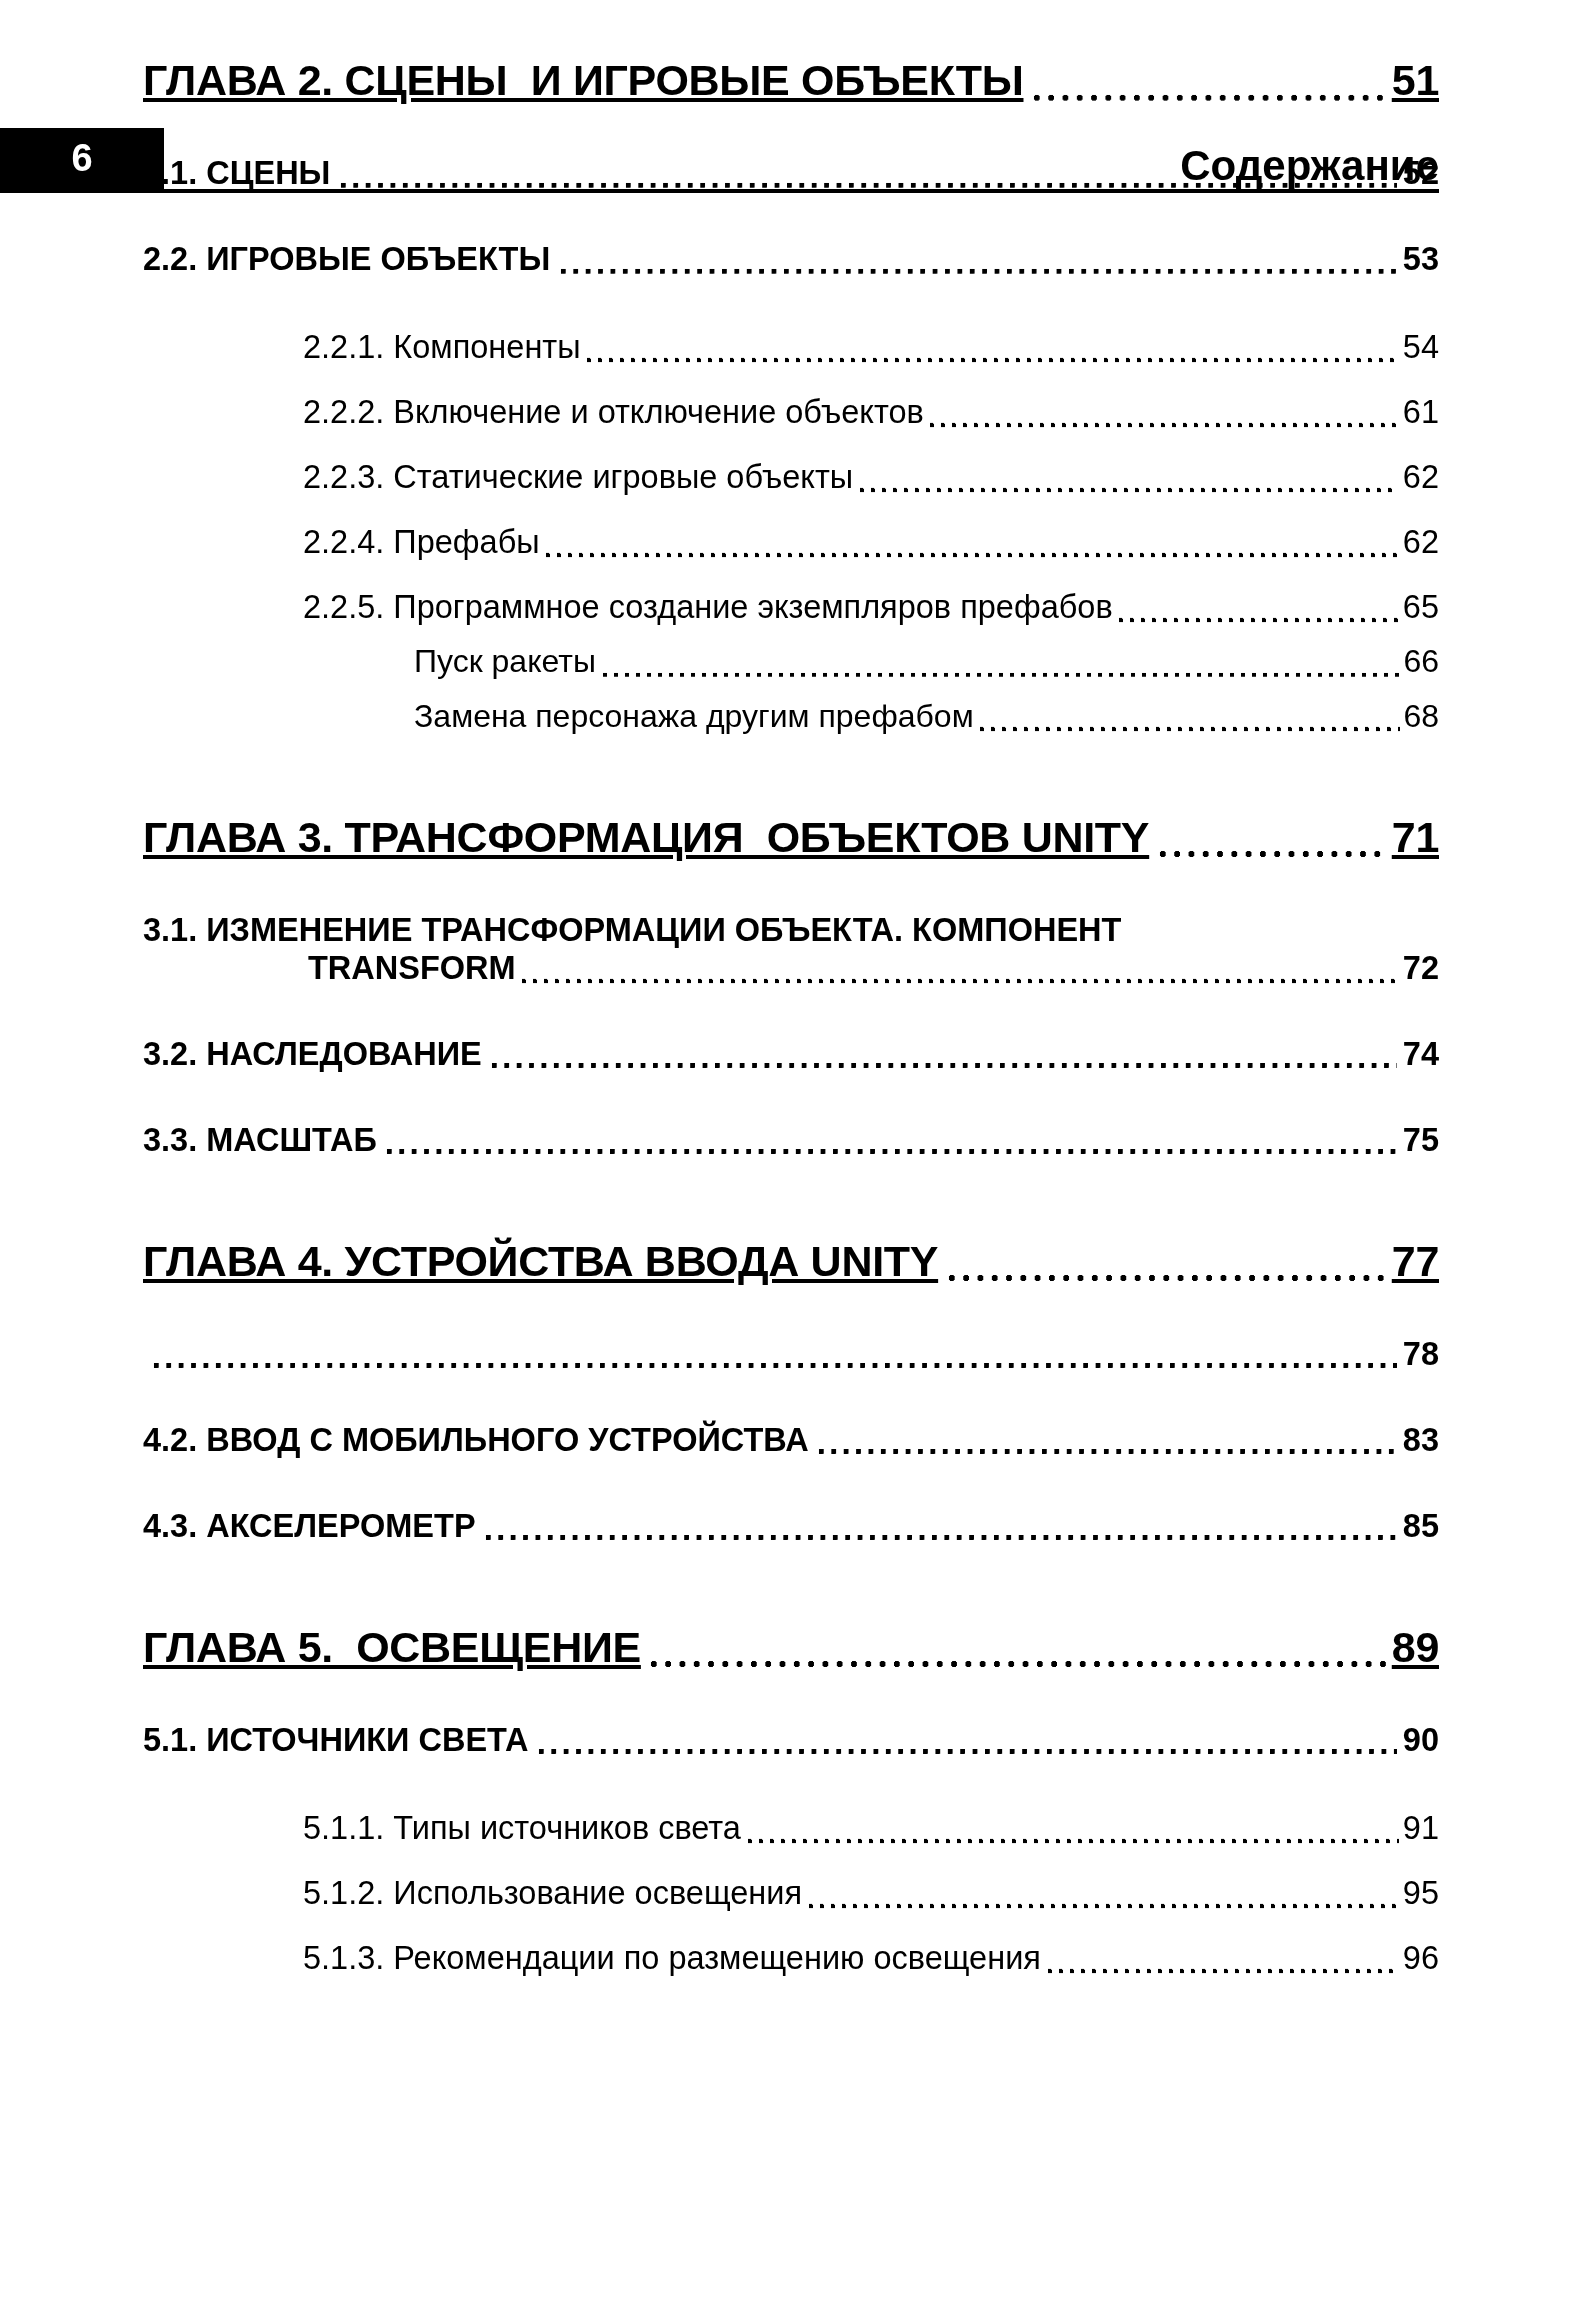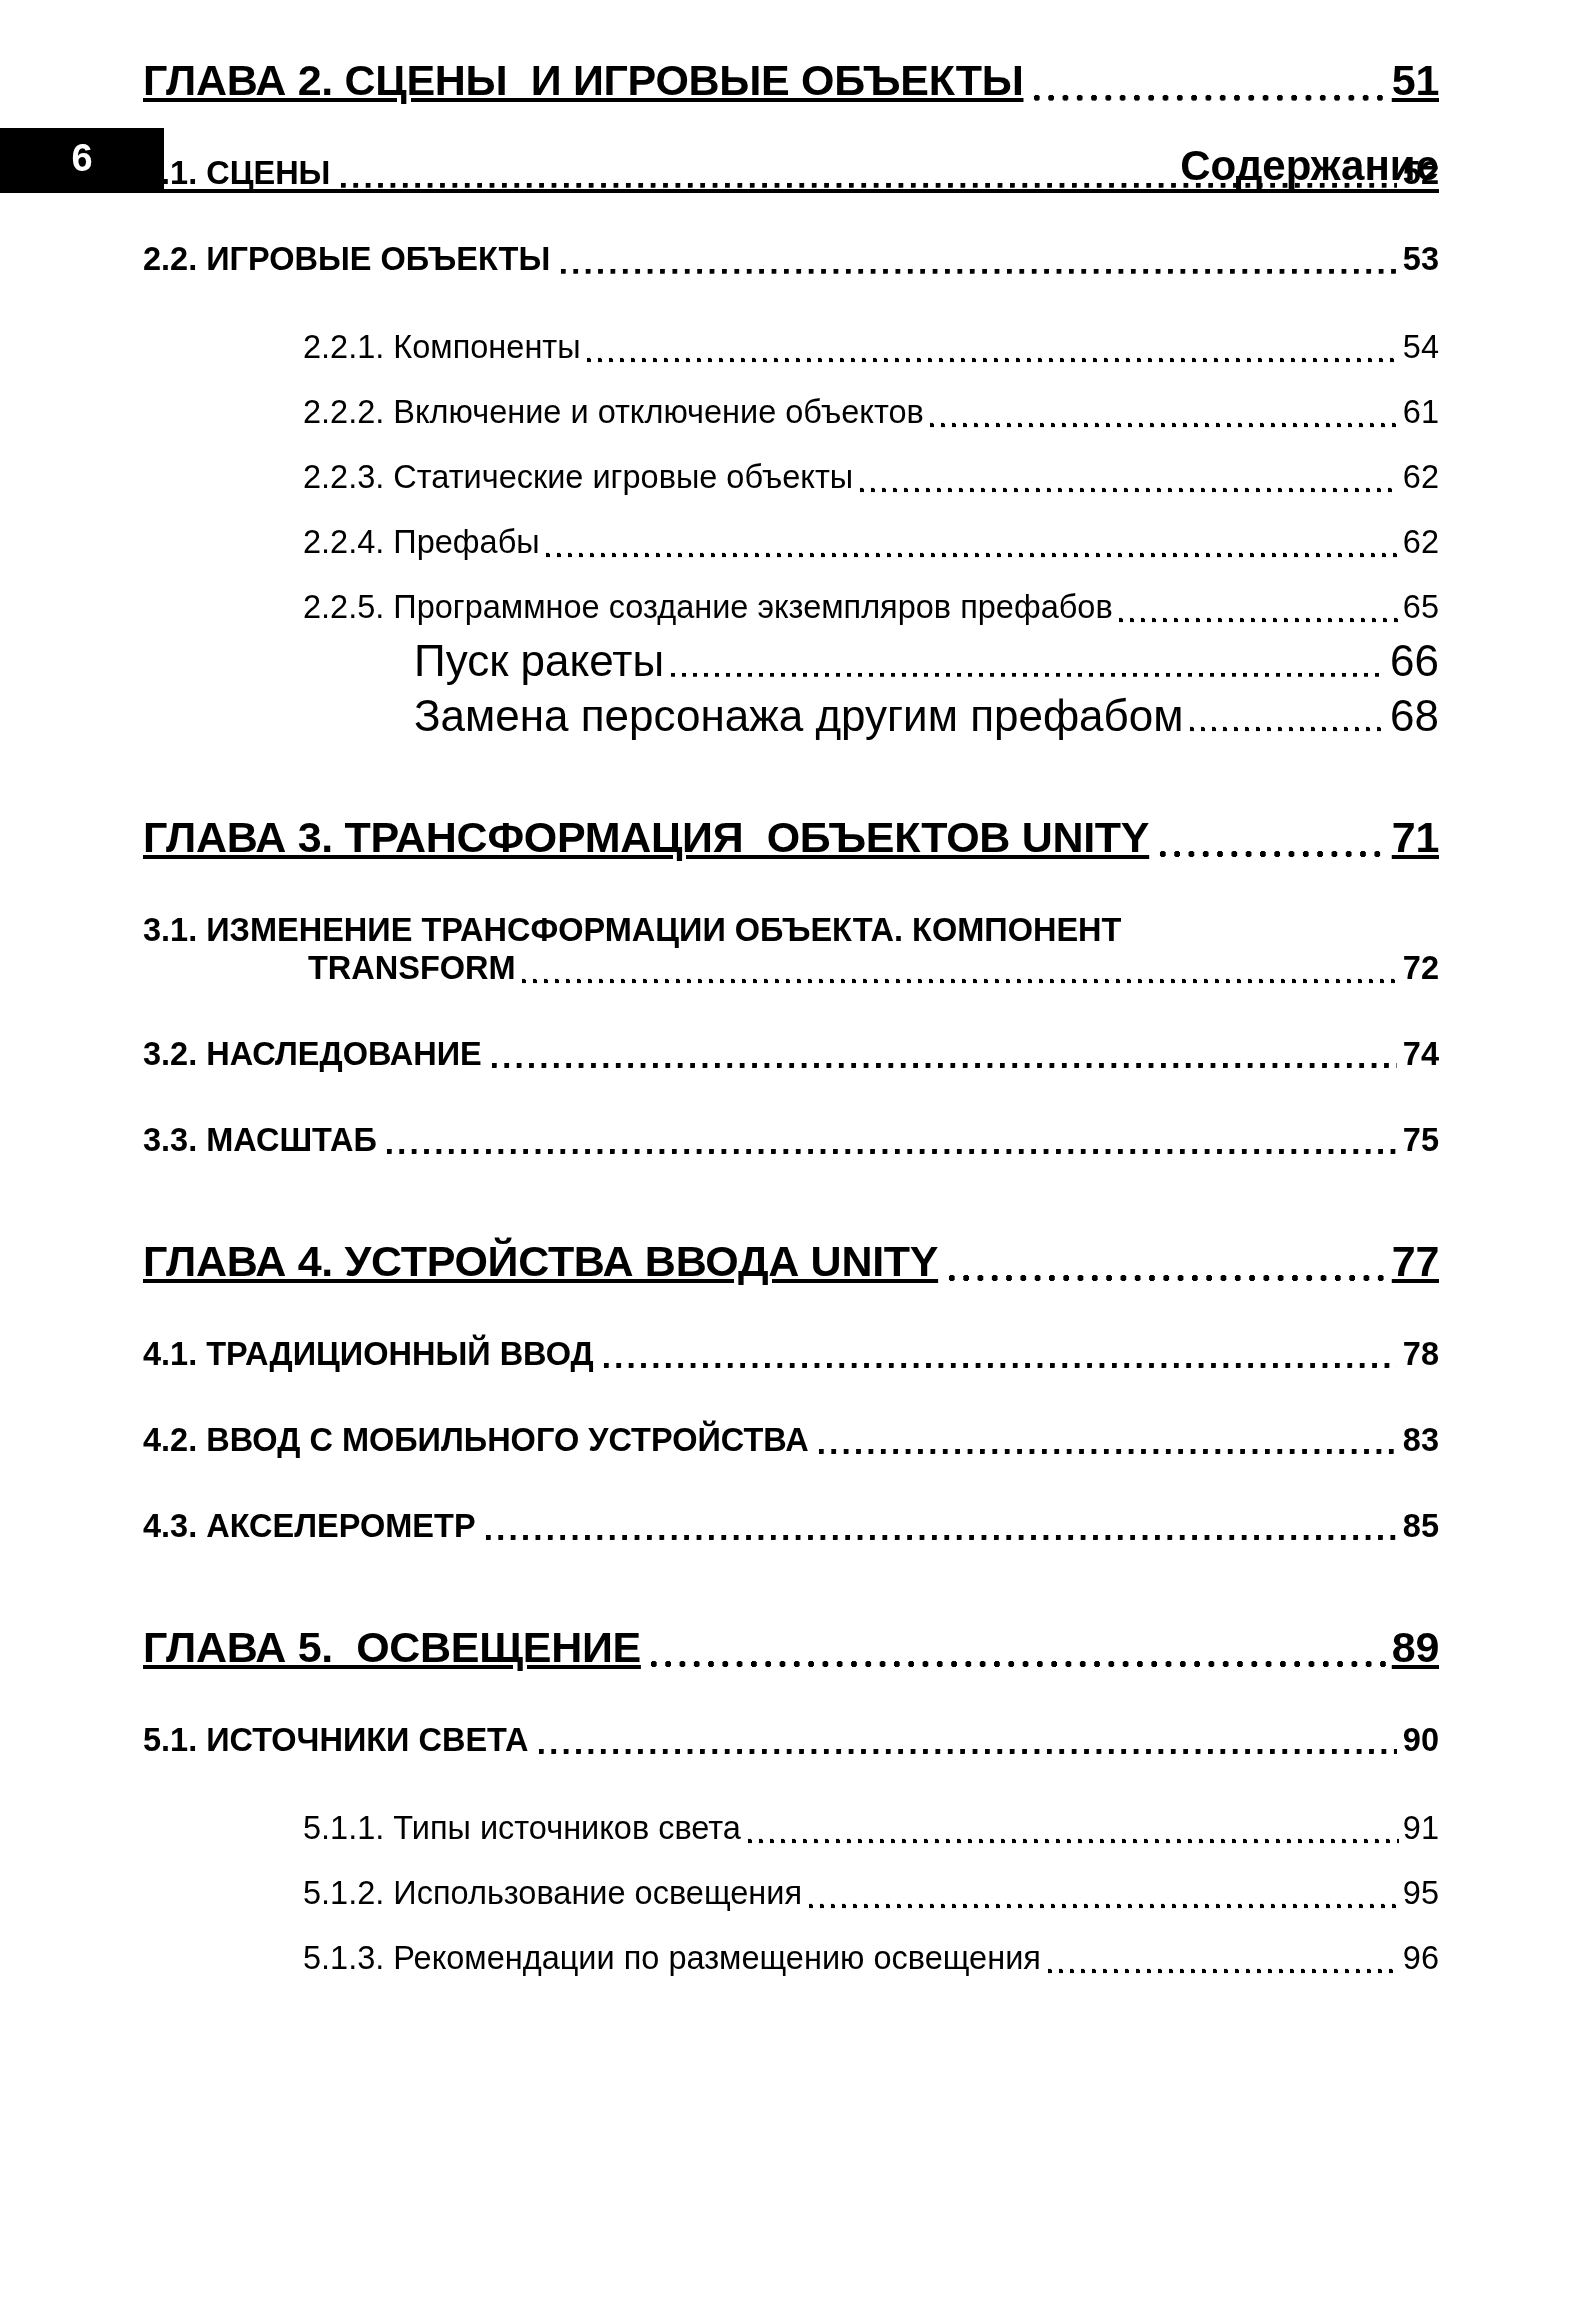--- a/index.html
+++ b/index.html
@@ -41,21 +41,21 @@
     margin-top: 48px;
     font-size: 32.5px; font-weight: bold; line-height: 38px;
   }
   .level-subsection {
     margin-top: 27px; padding-left: 160px;
     font-size: 32.5px; font-weight: normal; line-height: 38px;
   }
   .level-section + .level-subsection { margin-top: 50px; }
   .level-subsub {
     margin-top: 16.3px; padding-left: 271px;
-    font-size: 44px; font-weight: normal; line-height: 38px;
+    font-size: 32px; font-weight: normal; line-height: 38px;
   }
   .line2 { padding-left: 165px; }
 
   
   .leader {
     flex: 1; align-self: flex-end;
     margin: 0 5.7px 4.8px 9.6px; height: 7.6px;
     background: radial-gradient(circle 3.2px at 3.8px 3.8px, #000 98%, rgba(0,0,0,0)) 0 0 / 14.3px 7.6px repeat-x;
   }
   .level-section .leader {
@@ -183,21 +183,20 @@
   </div>
     <div class="entry level-chapter">
     <div class="line line1">
       <span class="lbl">ГЛАВА 4. УСТРОЙСТВА ВВОДА UNITY</span>
       <span class="leader"></span>
       <span class="pg">77</span>
     </div>
   </div>
     <div class="entry level-section">
     <div class="line line1">
-      <span class="lbl">4.1. ТРАДИЦИОННЫЙ ВВОД</span>
       <span class="leader"></span>
       <span class="pg">78</span>
     </div>
   </div>
     <div class="entry level-section">
     <div class="line line1">
       <span class="lbl">4.2. ВВОД С МОБИЛЬНОГО УСТРОЙСТВА</span>
       <span class="leader"></span>
       <span class="pg">83</span>
     </div>

